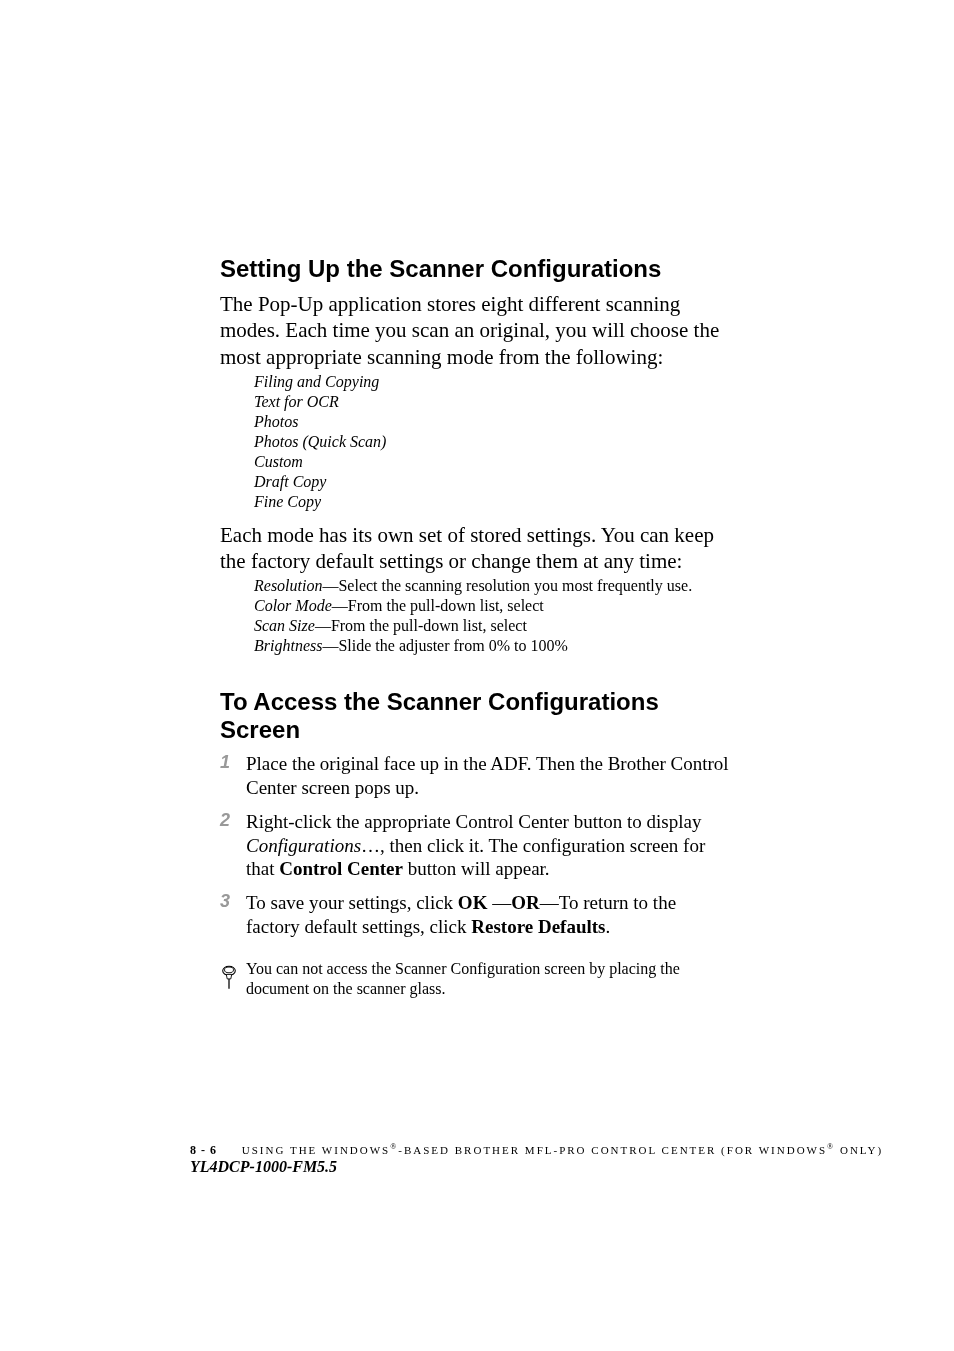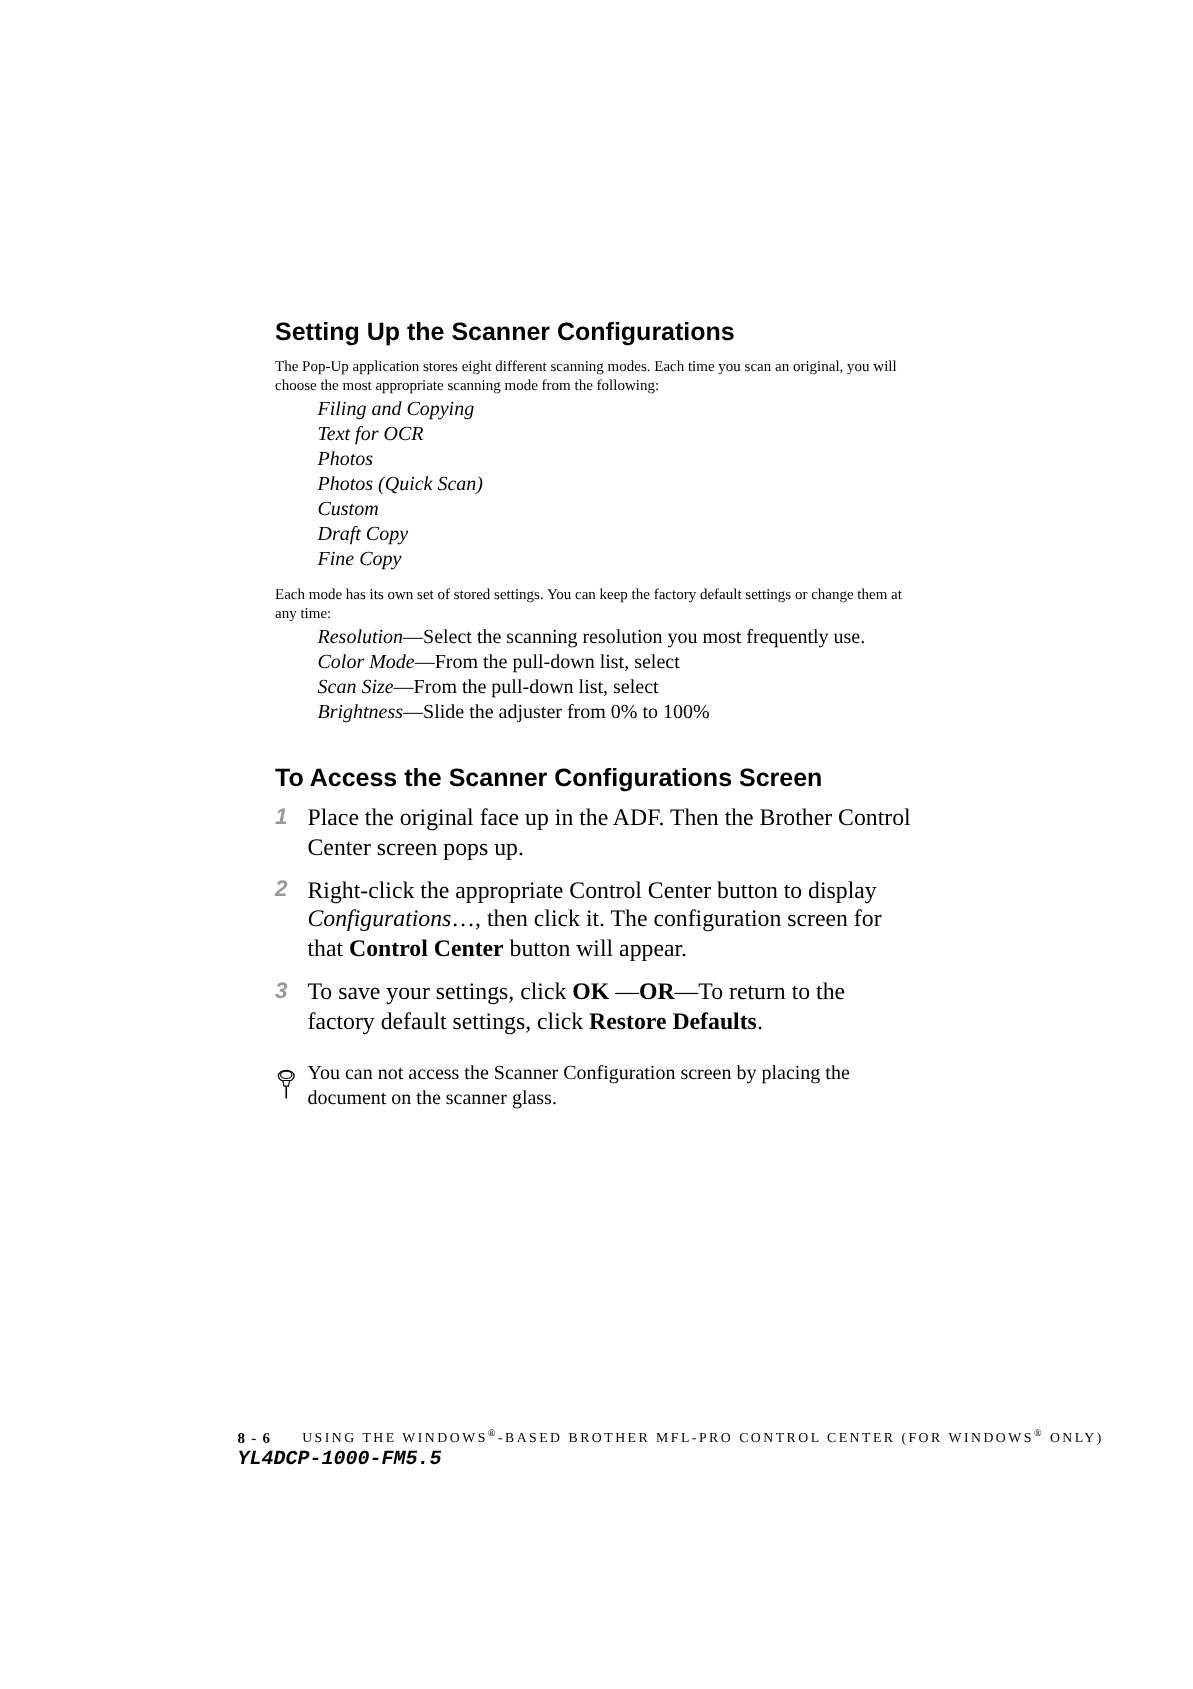--- a/index.html
+++ b/index.html
@@ -11,25 +11,25 @@
     width: 954px;
     height: 1351px;
     position: relative;
   }
   .page {
     padding: 255px 220px 0 220px;
   }
   h2 {
     font-family: Arial, Helvetica, sans-serif;
     font-weight: bold;
-    font-size: 20px;
+    font-size: 24px;
     margin: 0 0 8px 0;
   }
   .body-text {
-    font-size: 12px;
+    font-size: 21px;
     line-height: 1.25;
     margin: 0 0 2px 0;
   }
   .italic-list {
     font-style: italic;
     font-size: 16px;
     line-height: 1.25;
     margin: 0 0 0 34px;
     padding: 0;
   }
@@ -99,21 +99,21 @@
     font-size: 12px;
     margin-right: 20px;
   }
   .footer sup {
     font-size: 8px;
   }
   .doc-id {
     position: absolute;
     left: 190px;
     top: 1158px;
-    font-family: Liberation Mono, monospace;
+    font-family: Liberation Serif, serif;
     font-weight: bold;
     font-style: italic;
     font-size: 16px;
   }
   b { font-weight: bold; }
   i { font-style: italic; }
 </style>
 </head>
 <body>
 

